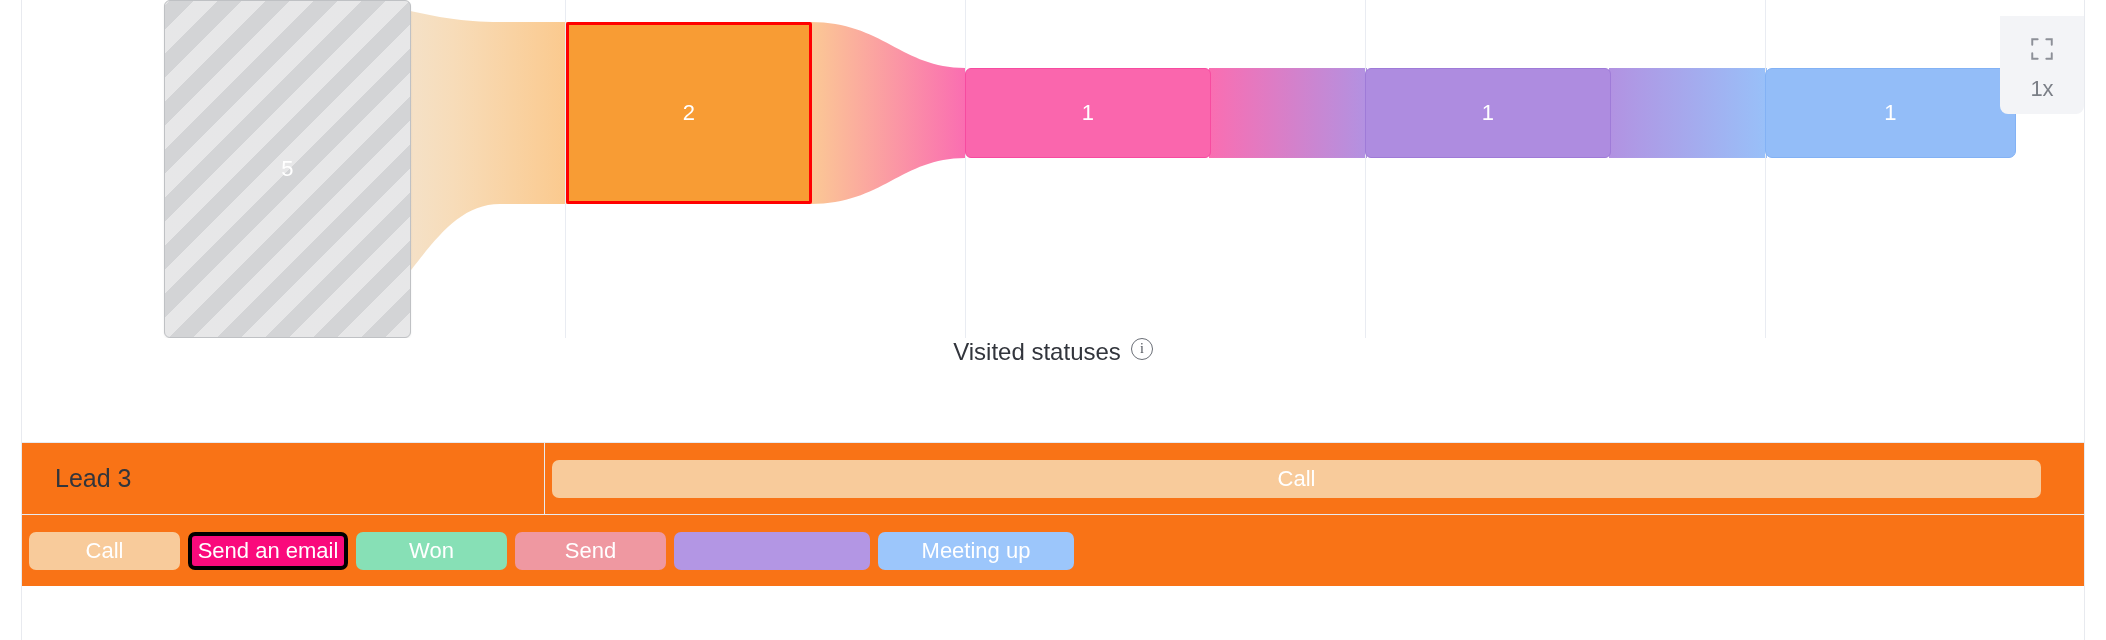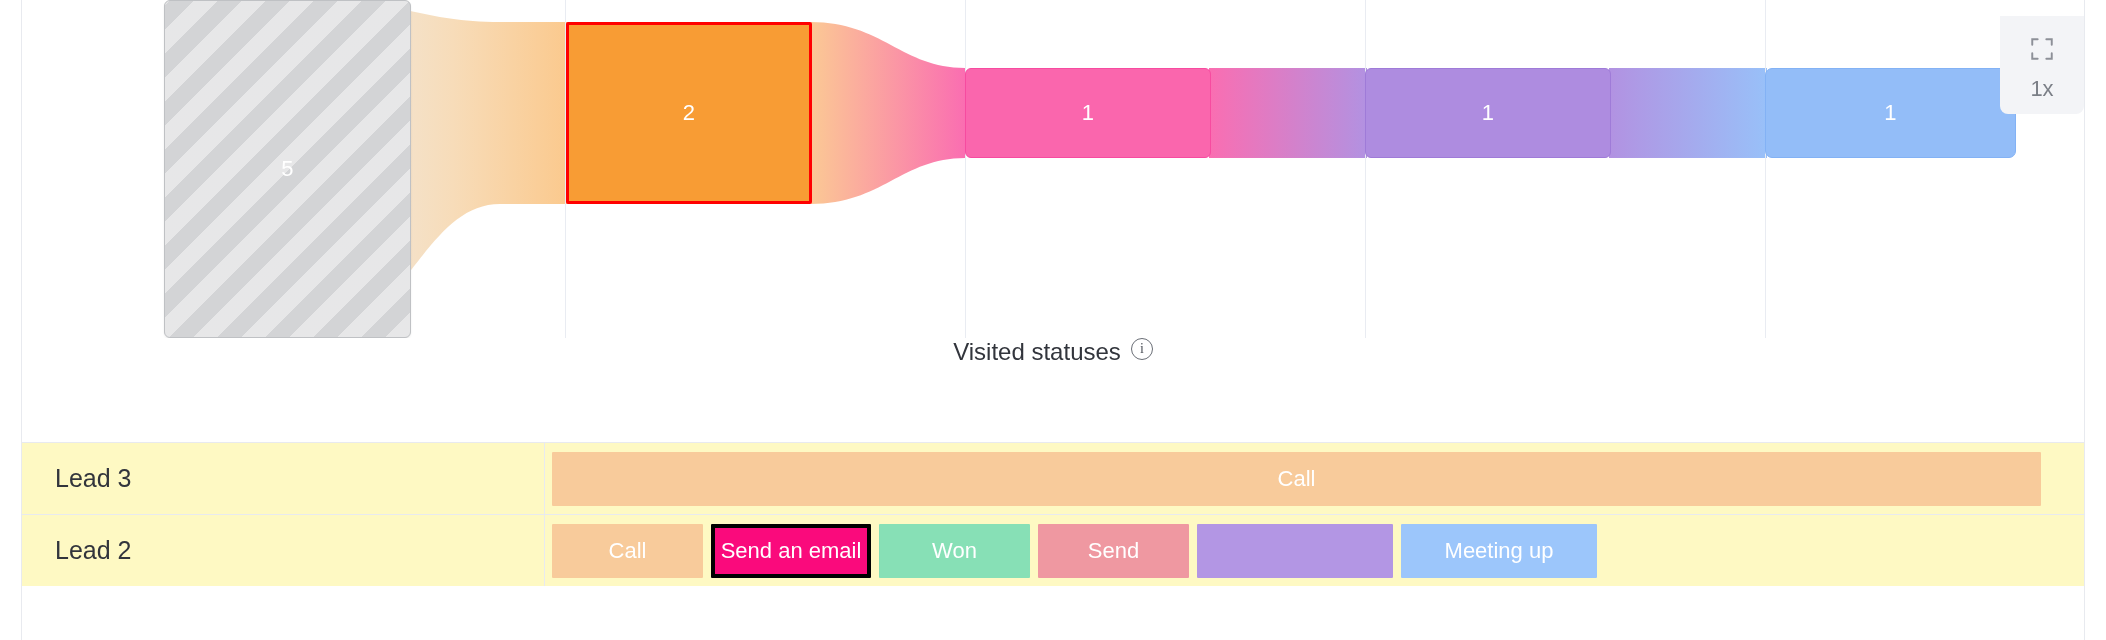--- a/index.html
+++ b/index.html
@@ -109,43 +109,43 @@
     cursor: pointer;
   }
 
   
   .rows { position: absolute; left:22px; top:442px; width:2062px; }
   .row {
     display: flex;
     height: 72px;
     align-items: center;
     border-top: 1px solid #e8eaef;
-    background: #fef9c3;
+    background: #f97316;
   }
   .row:last-of-type { border-bottom: 1px solid #e8eaef; }
   .row-label {
     width: 523px;
     flex: none;
     padding-left: 33px;
     font-size: 25px;
     color: #32353c;
     border-right: 1px solid #e8eaef;
     height: 100%;
     display: flex; align-items: center;
   }
   .row-track {
     flex: 1;
     height: 100%;
     display: flex; align-items: center;
     padding: 0 6px 0 7px;
     gap: 8px;
   }
   .chip {
-    height: 54px;
-    border-radius: 1px;
+    height: 38px;
+    border-radius: 7px;
     display: flex; align-items: center; justify-content: center;
     color: #ffffff;
     font-size: 22px;
     font-family: "Liberation Sans", sans-serif;
     white-space: nowrap;
     cursor: pointer;
   }
   .chip.highlighted { border: 4px solid #000000; }
 
   .rows-bottom-pad { height: 58px; background: #ffffff; }
@@ -248,21 +248,20 @@
     <div class="row">
       <div class="row-label">Lead 3</div>
       <div class="row-track">
         <div class="chip" style="width:1489px;background:#f8cb9b;">
           <span>Call</span>
         </div>
       </div>
     </div>
 
     <div class="row">
-      <div class="row-label">Lead 2</div>
       <div class="row-track">
         <div class="chip" style="width:151px;background:#f8cb9b;">
           <span>Call</span>
         </div>
         <div class="chip highlighted" style="width:160px;background:#fa0a7c;">
           <span>Send an email</span>
         </div>
         <div class="chip" style="width:151px;background:#87e0b6;">
           <span>Won</span>
         </div>

